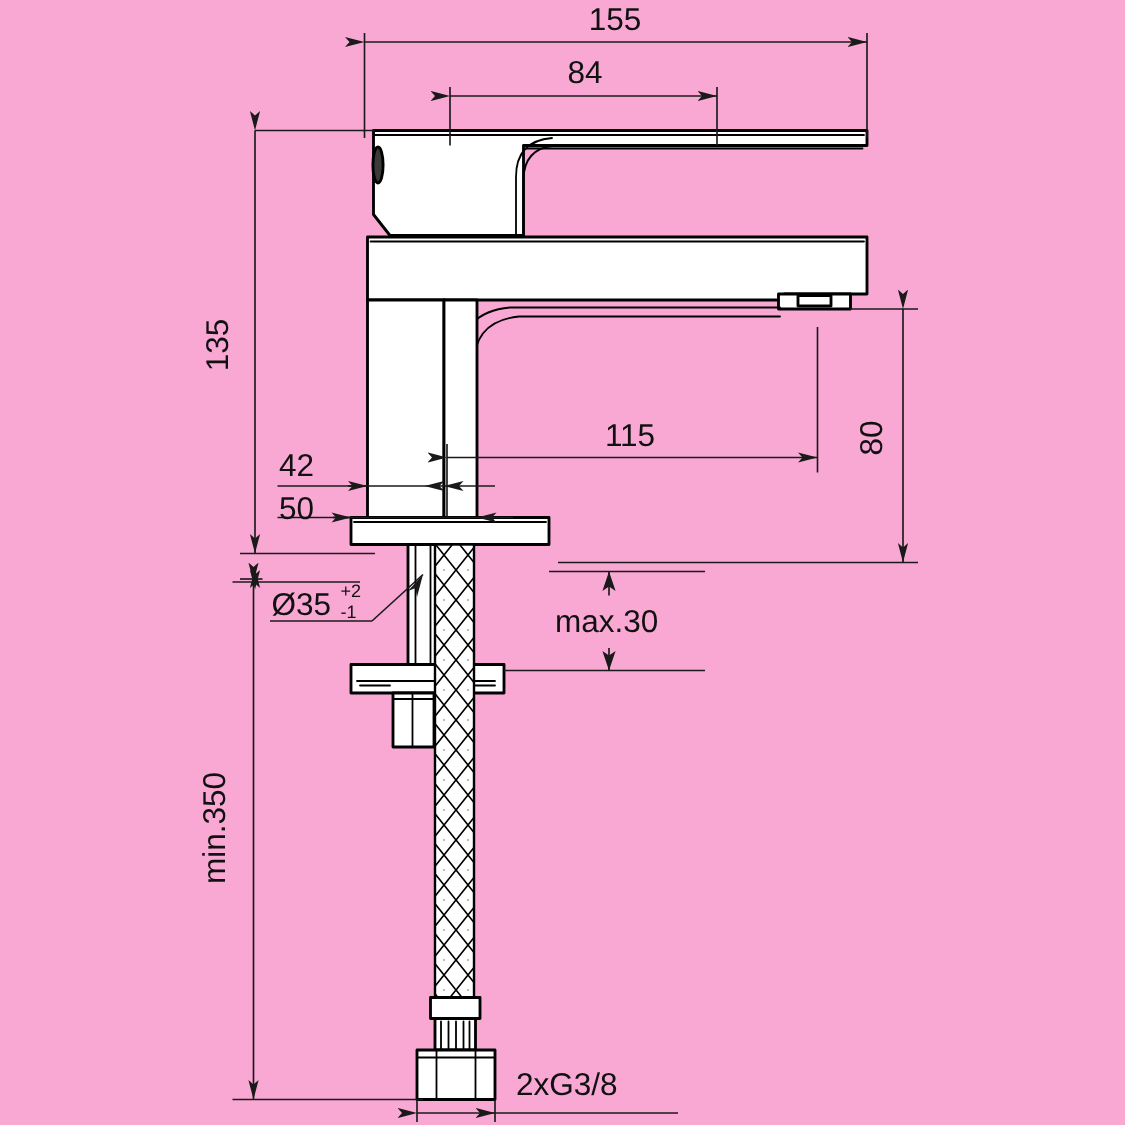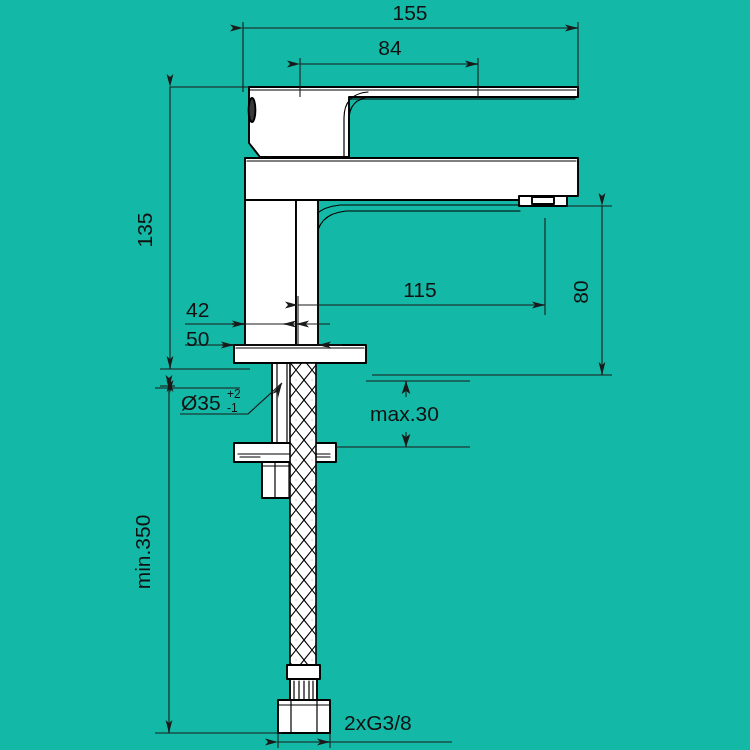--- a/index.html
+++ b/index.html
@@ -7,21 +7,21 @@
     padding: 0;
     background: #ffffff;
   }
   body {
     font-family: "Liberation Sans", sans-serif;
   }
   #sheet {
     position: relative;
     width: 750px;
     height: 750px;
-    background: #14b8a6;
+    background: #f9a8d4;
     overflow: hidden;
   }
   #sheet svg {
     position: absolute;
     left: 0;
     top: 0;
   }
   .dimtext {
     font-family: "Liberation Sans", sans-serif;
     font-size: 21px;

